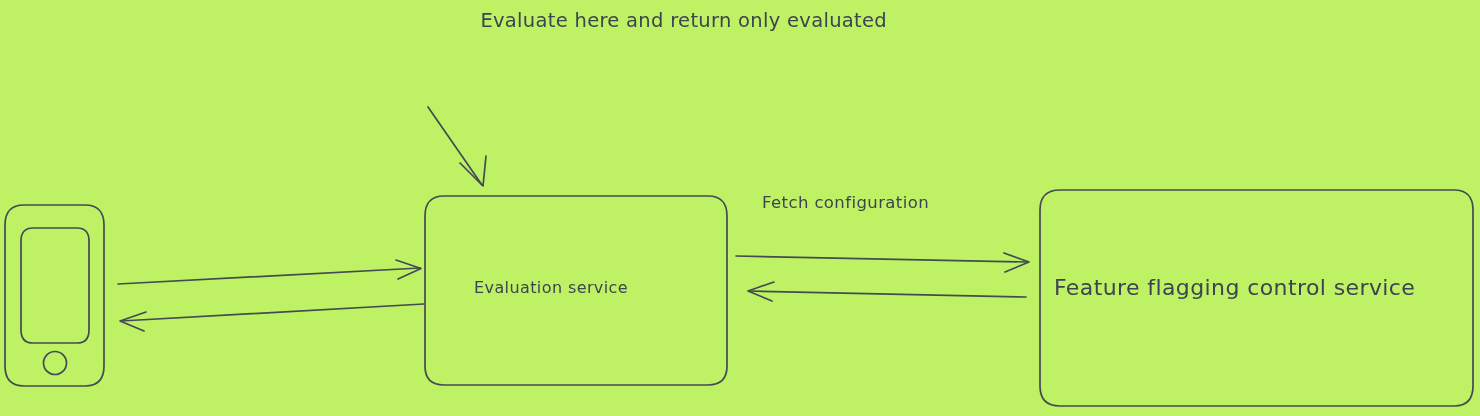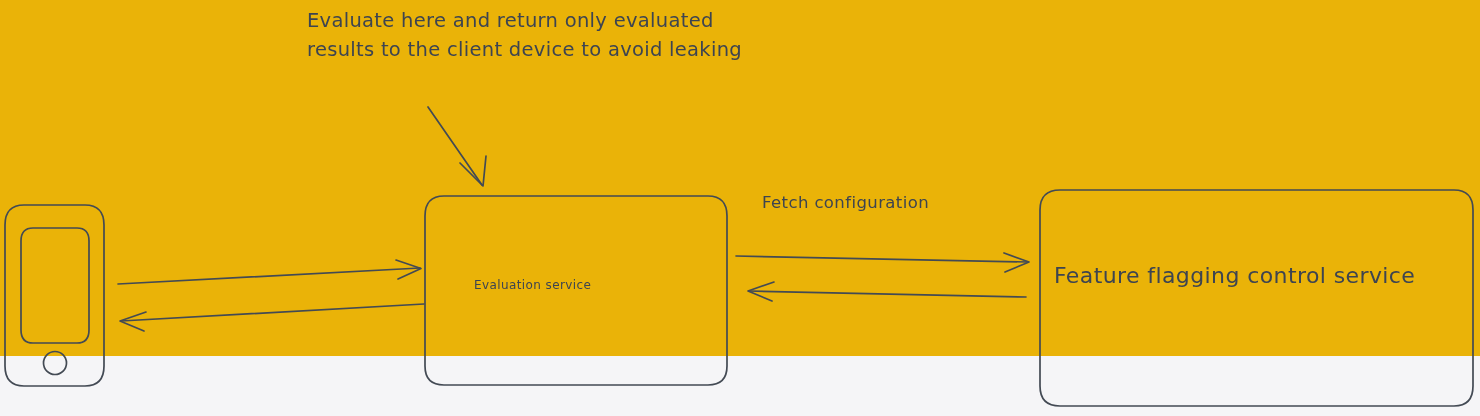--- a/index.html
+++ b/index.html
@@ -9,22 +9,23 @@
   body {
     width: 1480px;
     height: 416px;
     background: #f5f5f7;
     font-family: "DejaVu Sans", sans-serif;
     overflow: hidden;
   }
   #canvas {
     position: relative;
     width: 1480px;
-    height: 356px;
-    background: #eab308;
+    height: 416px;
+    background: #bef264;
+    text-align: right;
   }
   svg.layer {
     position: absolute;
     left: 0;
     top: 0;
     width: 1480px;
     height: 416px;
   }
   .node-label {
     position: absolute;
@@ -40,25 +41,25 @@
     width: 580px;
     font-size: 19.5px;
     line-height: 29px;
     color: #3d4451;
     letter-spacing: 0.3px;
   }
   #annotation-text span { display: block; }
   #eval-label {
     left: 474px;
     top: 278px;
-    font-size: 12px;
+    font-size: 16px;
   }
   #control-label {
     left: 1054px;
-    top: 263px;
+    top: 275px;
     font-size: 22px;
   }
   #edge-label-fetch {
     left: 762px;
     top: 193px;
     font-size: 16.5px;
   }
 </style>
 </head>
 <body>
@@ -113,21 +114,20 @@
       <g>
         <path d="M428 107 L482 185"></path>
         <path d="M460 163 L483 186 L486 156"></path>
       </g>
 
     </g>
   </svg>
 
   <div id="annotation-text">
     <span>Evaluate here and return only evaluated</span>
-    <span>results to the client device to avoid leaking</span>
   </div>
 
   <div class="node-label" id="eval-label">Evaluation service</div>
 
   <div class="node-label" id="control-label">Feature flagging control service</div>
 
   <div class="node-label" id="edge-label-fetch">Fetch configuration</div>
 
 </div>
 

